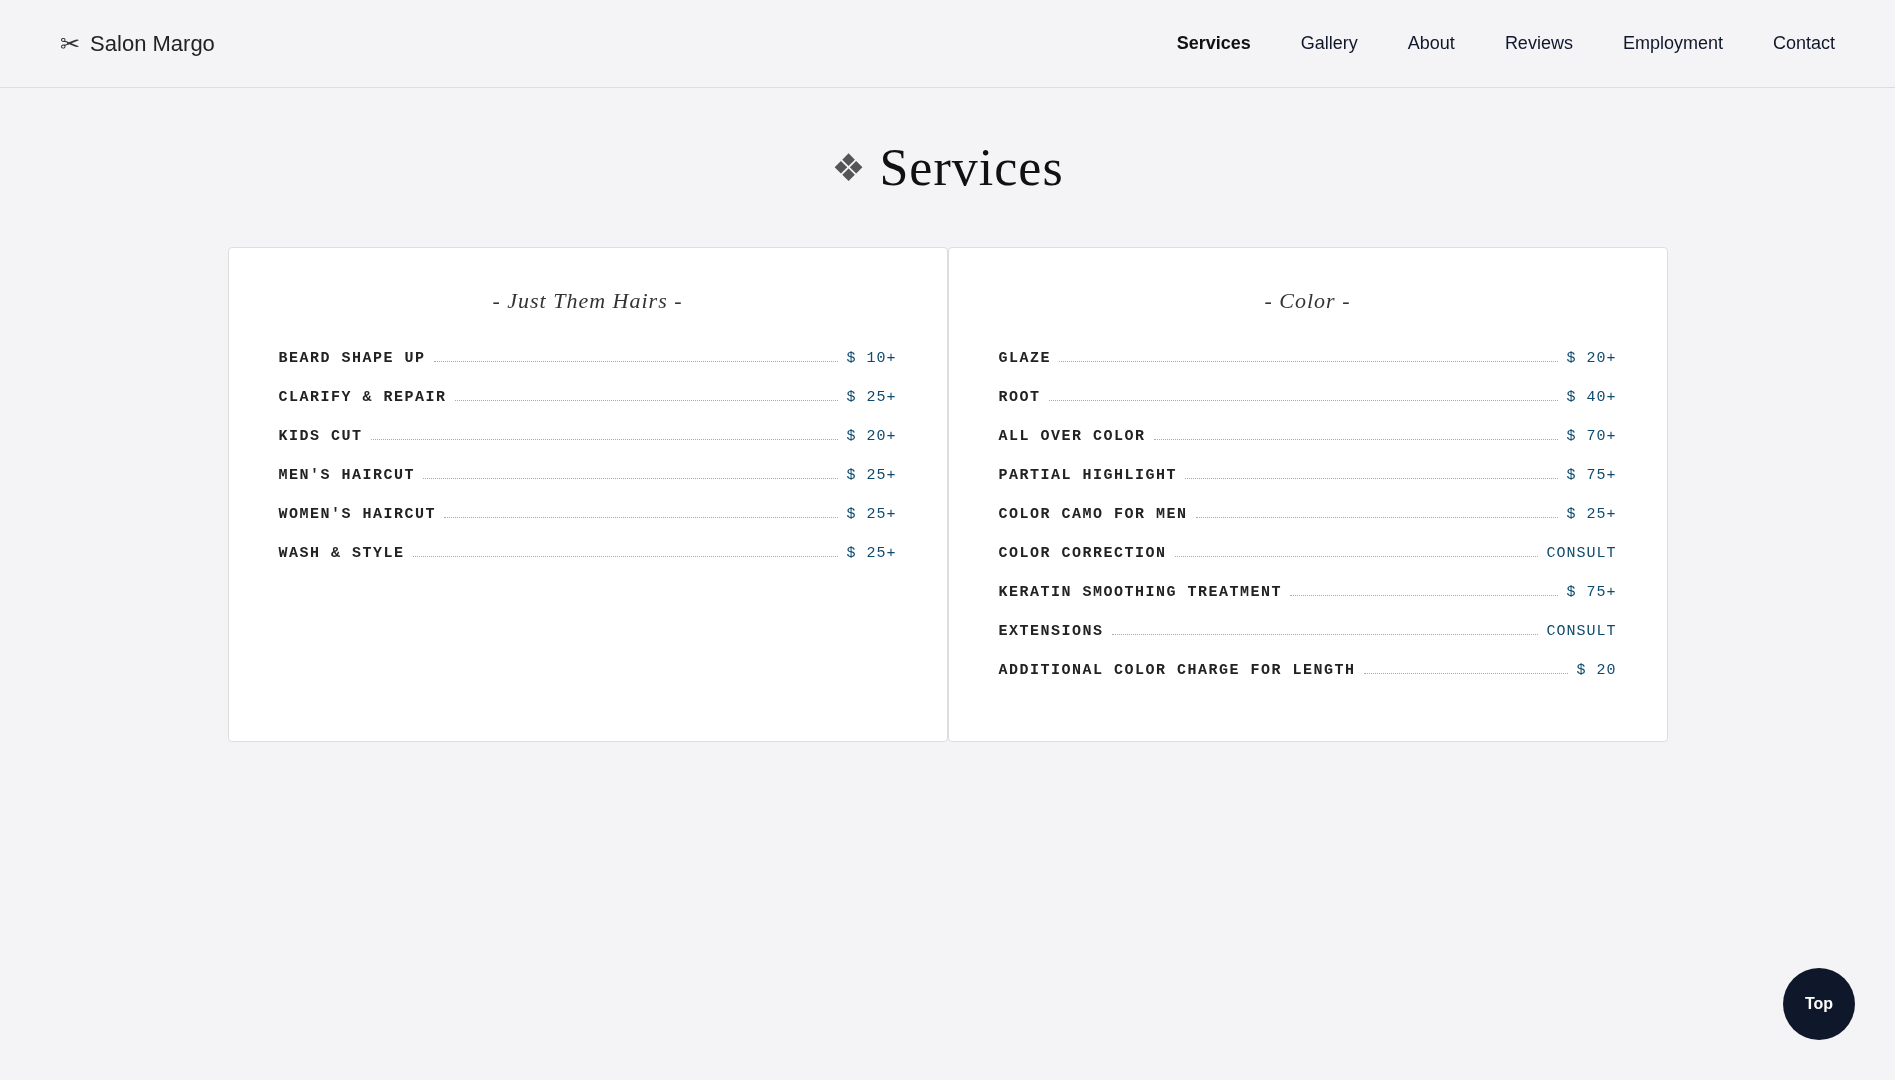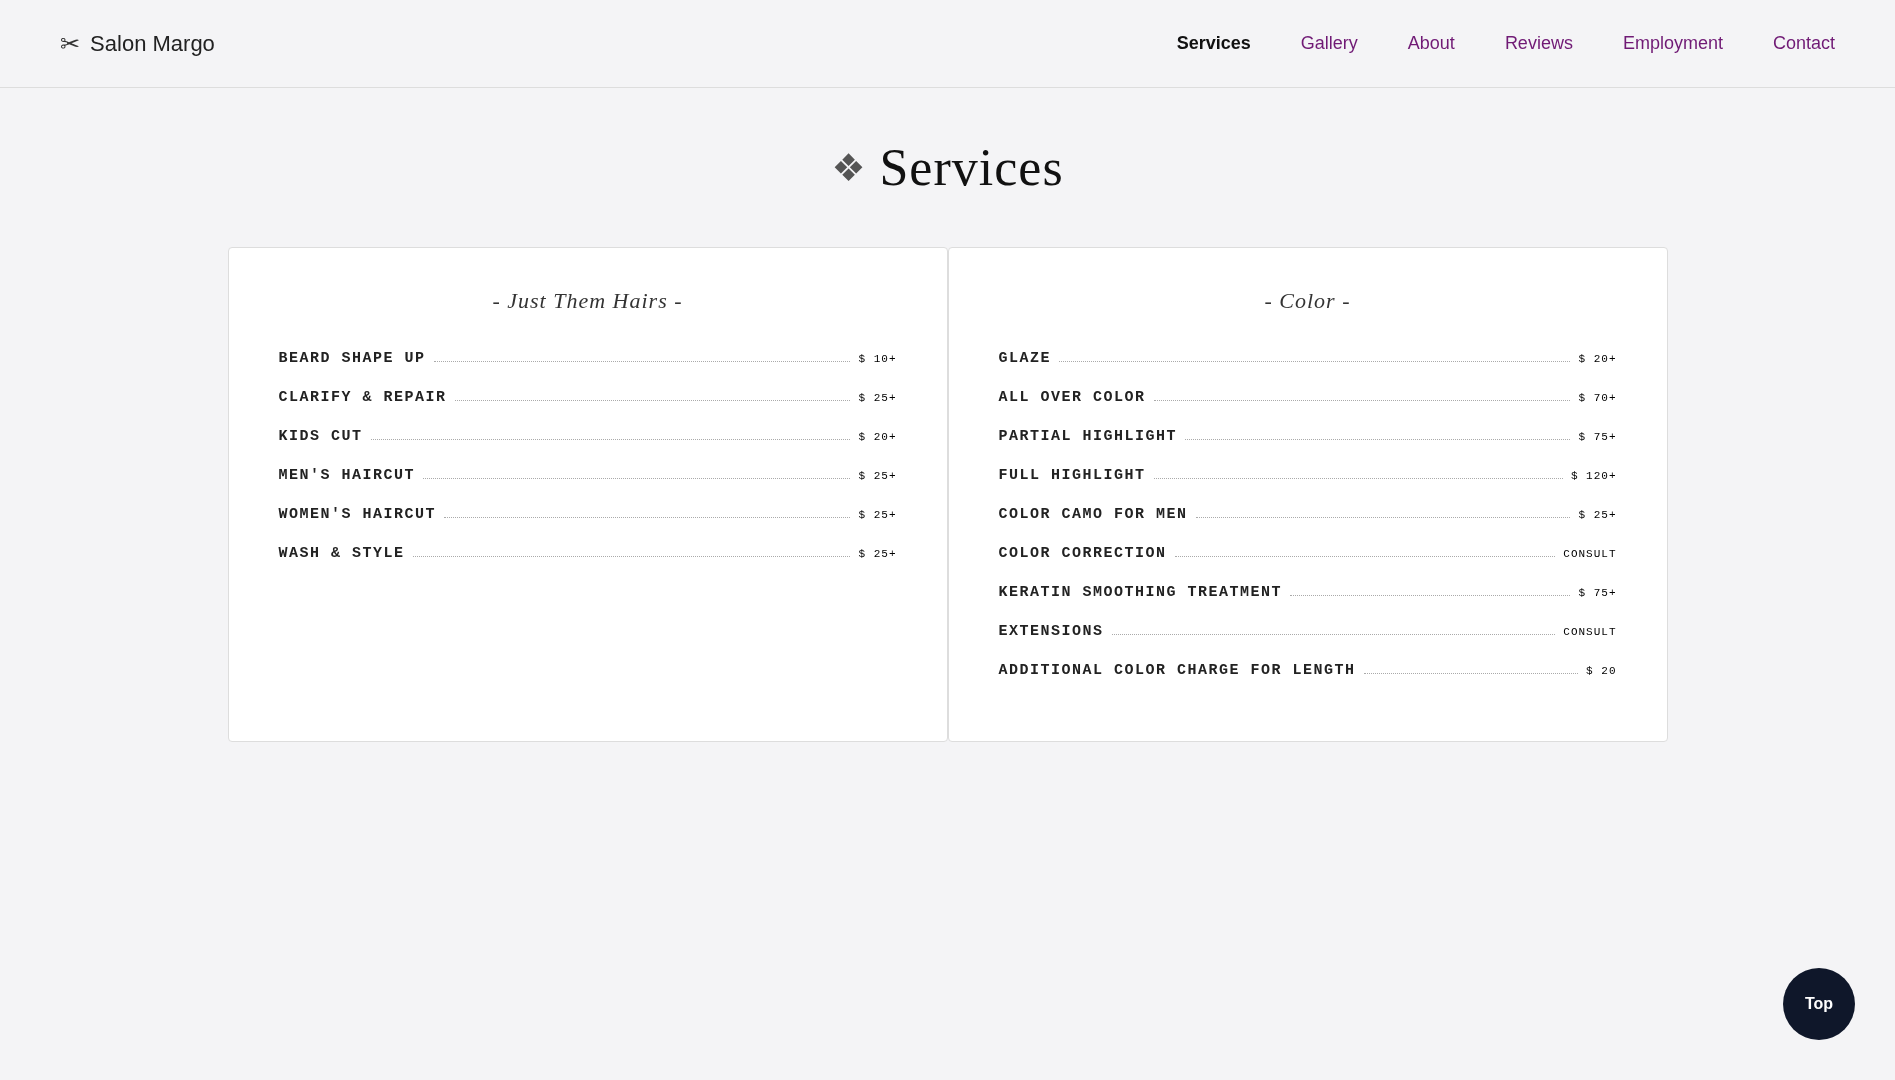--- a/index.html
+++ b/index.html
@@ -43,21 +43,21 @@
 
     .nav-links {
       display: flex;
       align-items: center;
       gap: 50px;
       list-style: none;
     }
 
     .nav-links li a {
       text-decoration: none;
-      color: #701a75;
+      color: #0f172a;
       font-family: Arial, sans-serif;
       font-size: 18px;
       font-weight: 400;
     }
 
     .nav-links li a.active {
       font-weight: 700;
       color: #111;
     }
 
@@ -132,23 +132,23 @@
 
     .service-dots {
       flex: 1;
       border-bottom: 1.5px dotted #aaa;
       margin: 0 8px;
       margin-bottom: 4px;
     }
 
     .service-price {
       font-family: 'Courier New', Courier, monospace;
-      font-size: 11px;
+      font-size: 15px;
       letter-spacing: 1px;
-      color: #000000;
+      color: #0c4a6e;
       white-space: nowrap;
     }
 
     
     .top-button {
       position: fixed;
       bottom: 40px;
       right: 40px;
       background-color: #0f172a;
       color: #fff;
@@ -223,33 +223,33 @@
       </div>
     </div>
     <div class="service-card">
       <div class="card-title">- Color -</div>
       <div class="service-item">
         <span class="service-name">GLAZE</span>
         <span class="service-dots"></span>
         <span class="service-price">$ 20+</span>
       </div>
       <div class="service-item">
+        <span class="service-name">ROOT</span>
+        <span class="service-dots"></span>
+        <span class="service-price">$ 40+</span>
+      </div>
+      <div class="service-item">
         <span class="service-name">ALL OVER COLOR</span>
         <span class="service-dots"></span>
         <span class="service-price">$ 70+</span>
       </div>
       <div class="service-item">
         <span class="service-name">PARTIAL HIGHLIGHT</span>
         <span class="service-dots"></span>
         <span class="service-price">$ 75+</span>
-      </div>
-      <div class="service-item">
-        <span class="service-name">FULL HIGHLIGHT</span>
-        <span class="service-dots"></span>
-        <span class="service-price">$ 120+</span>
       </div>
       <div class="service-item">
         <span class="service-name">COLOR CAMO FOR MEN</span>
         <span class="service-dots"></span>
         <span class="service-price">$ 25+</span>
       </div>
       <div class="service-item">
         <span class="service-name">COLOR CORRECTION</span>
         <span class="service-dots"></span>
         <span class="service-price">CONSULT</span>

